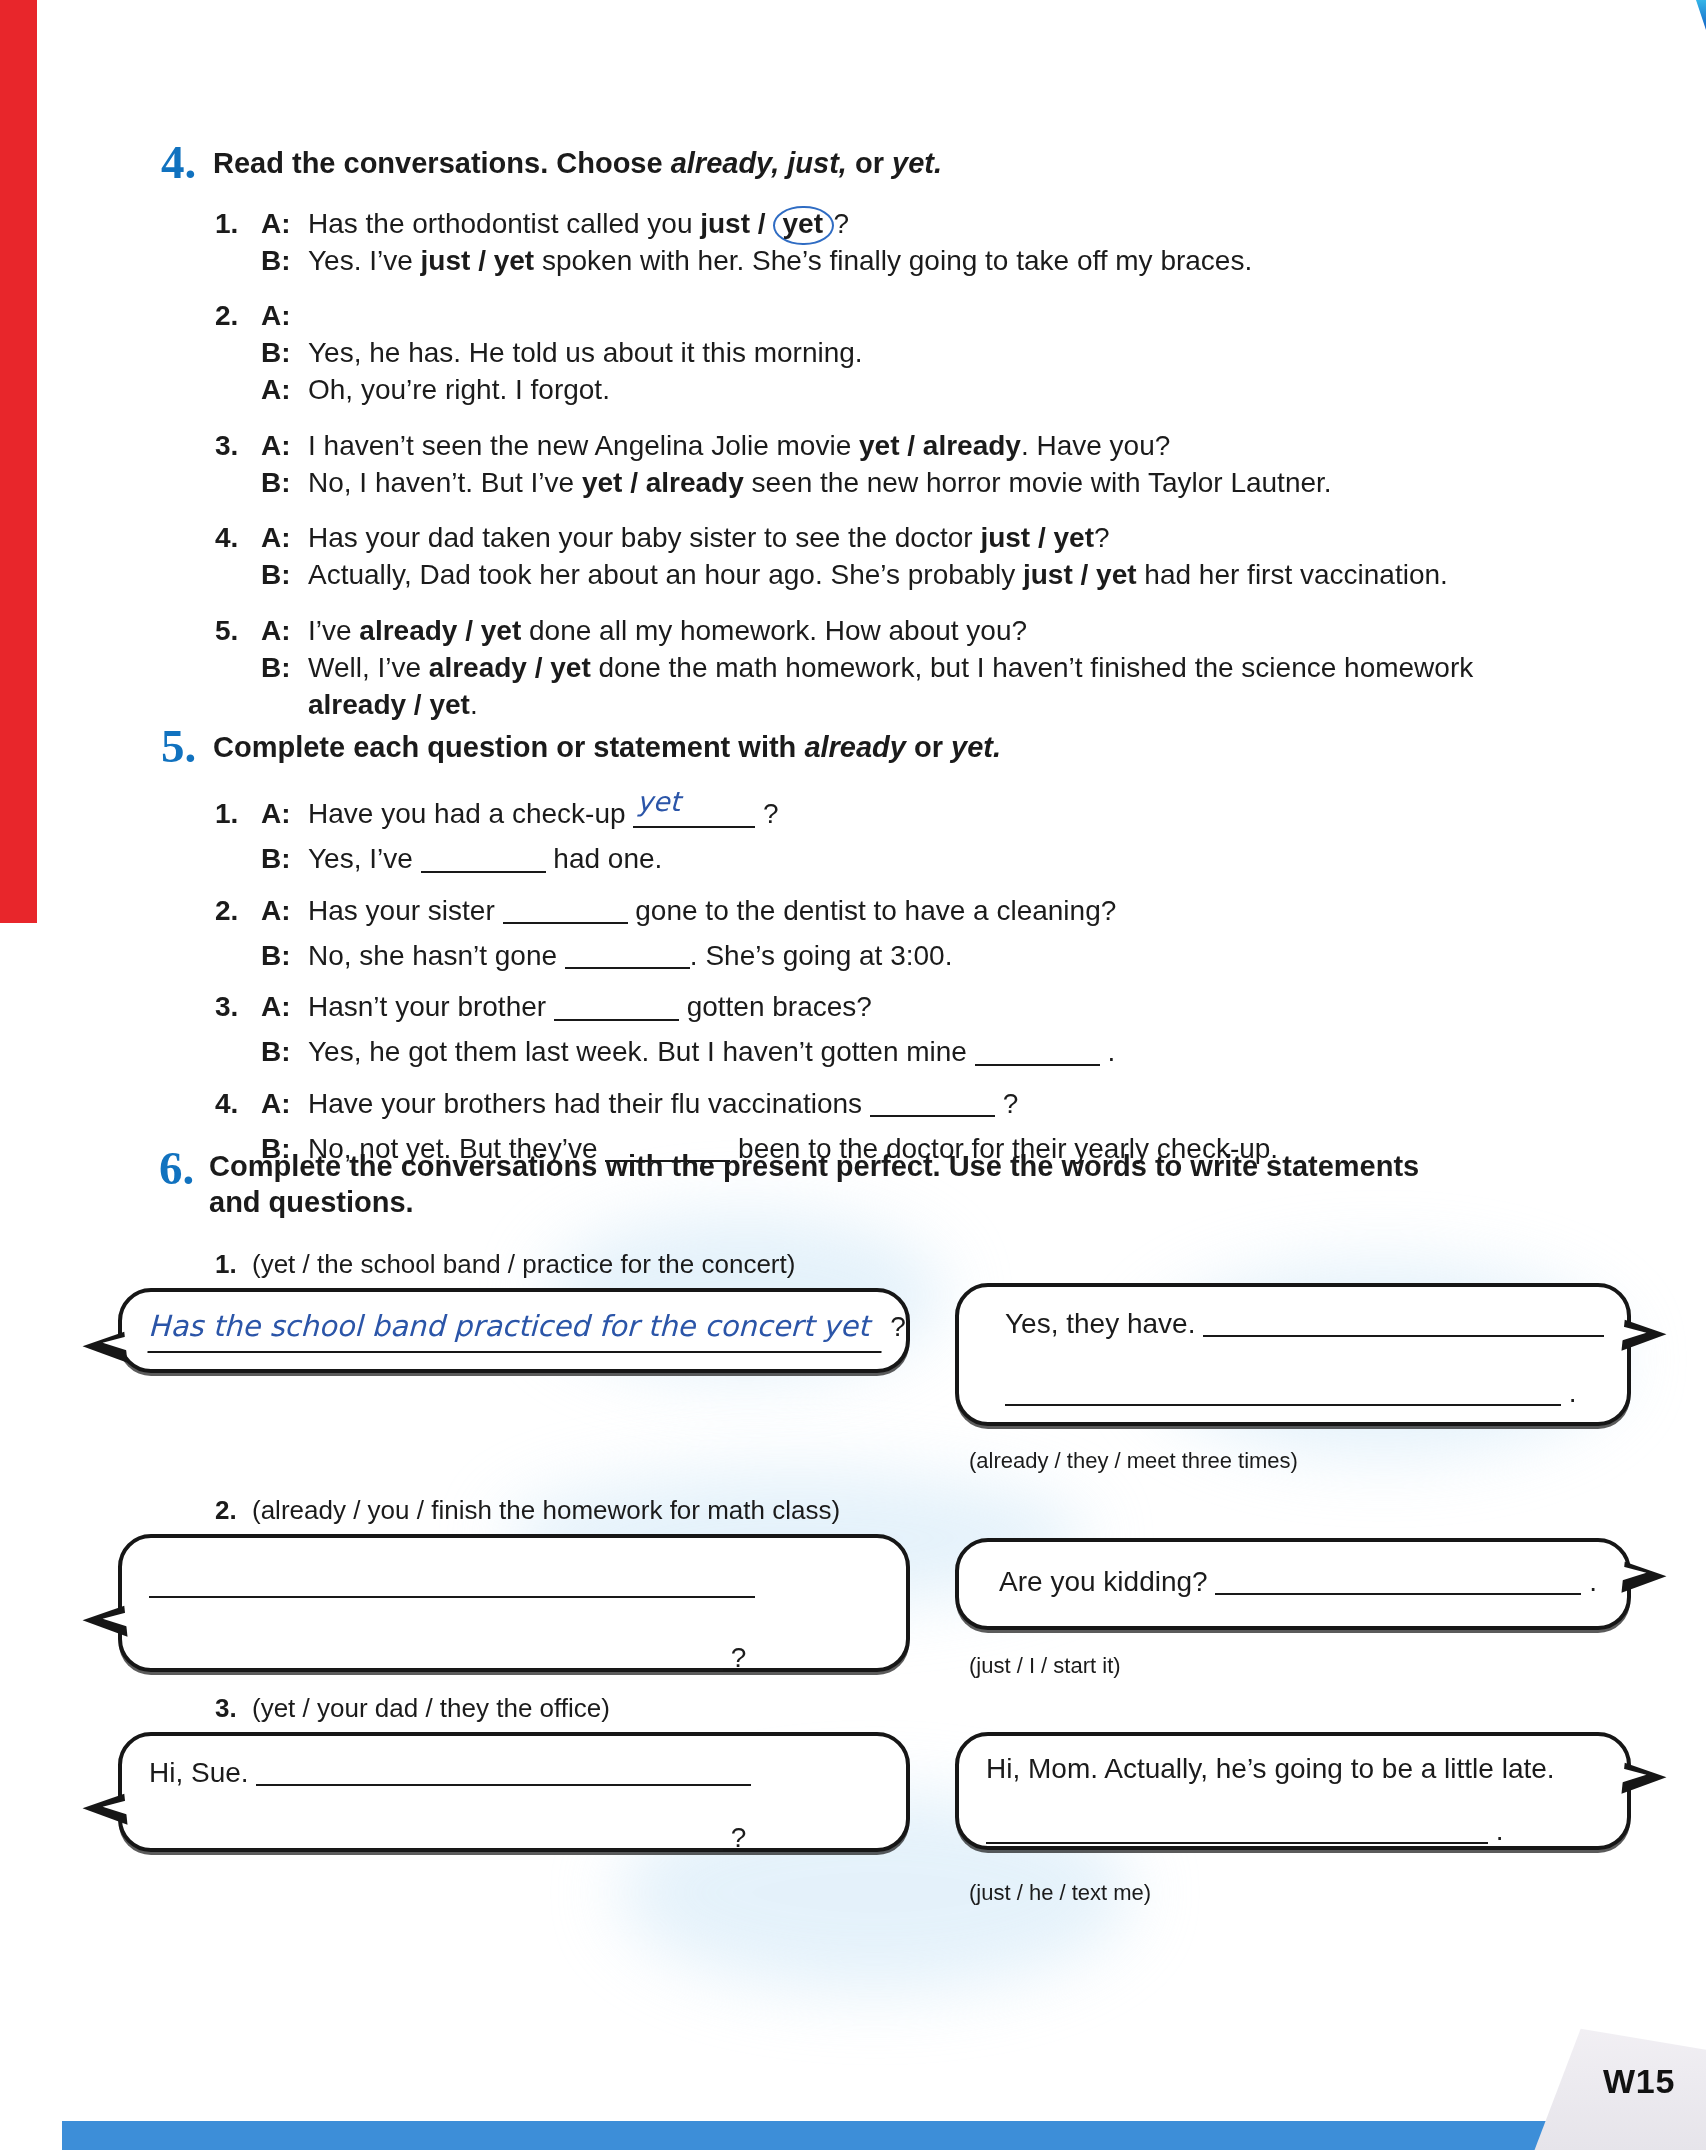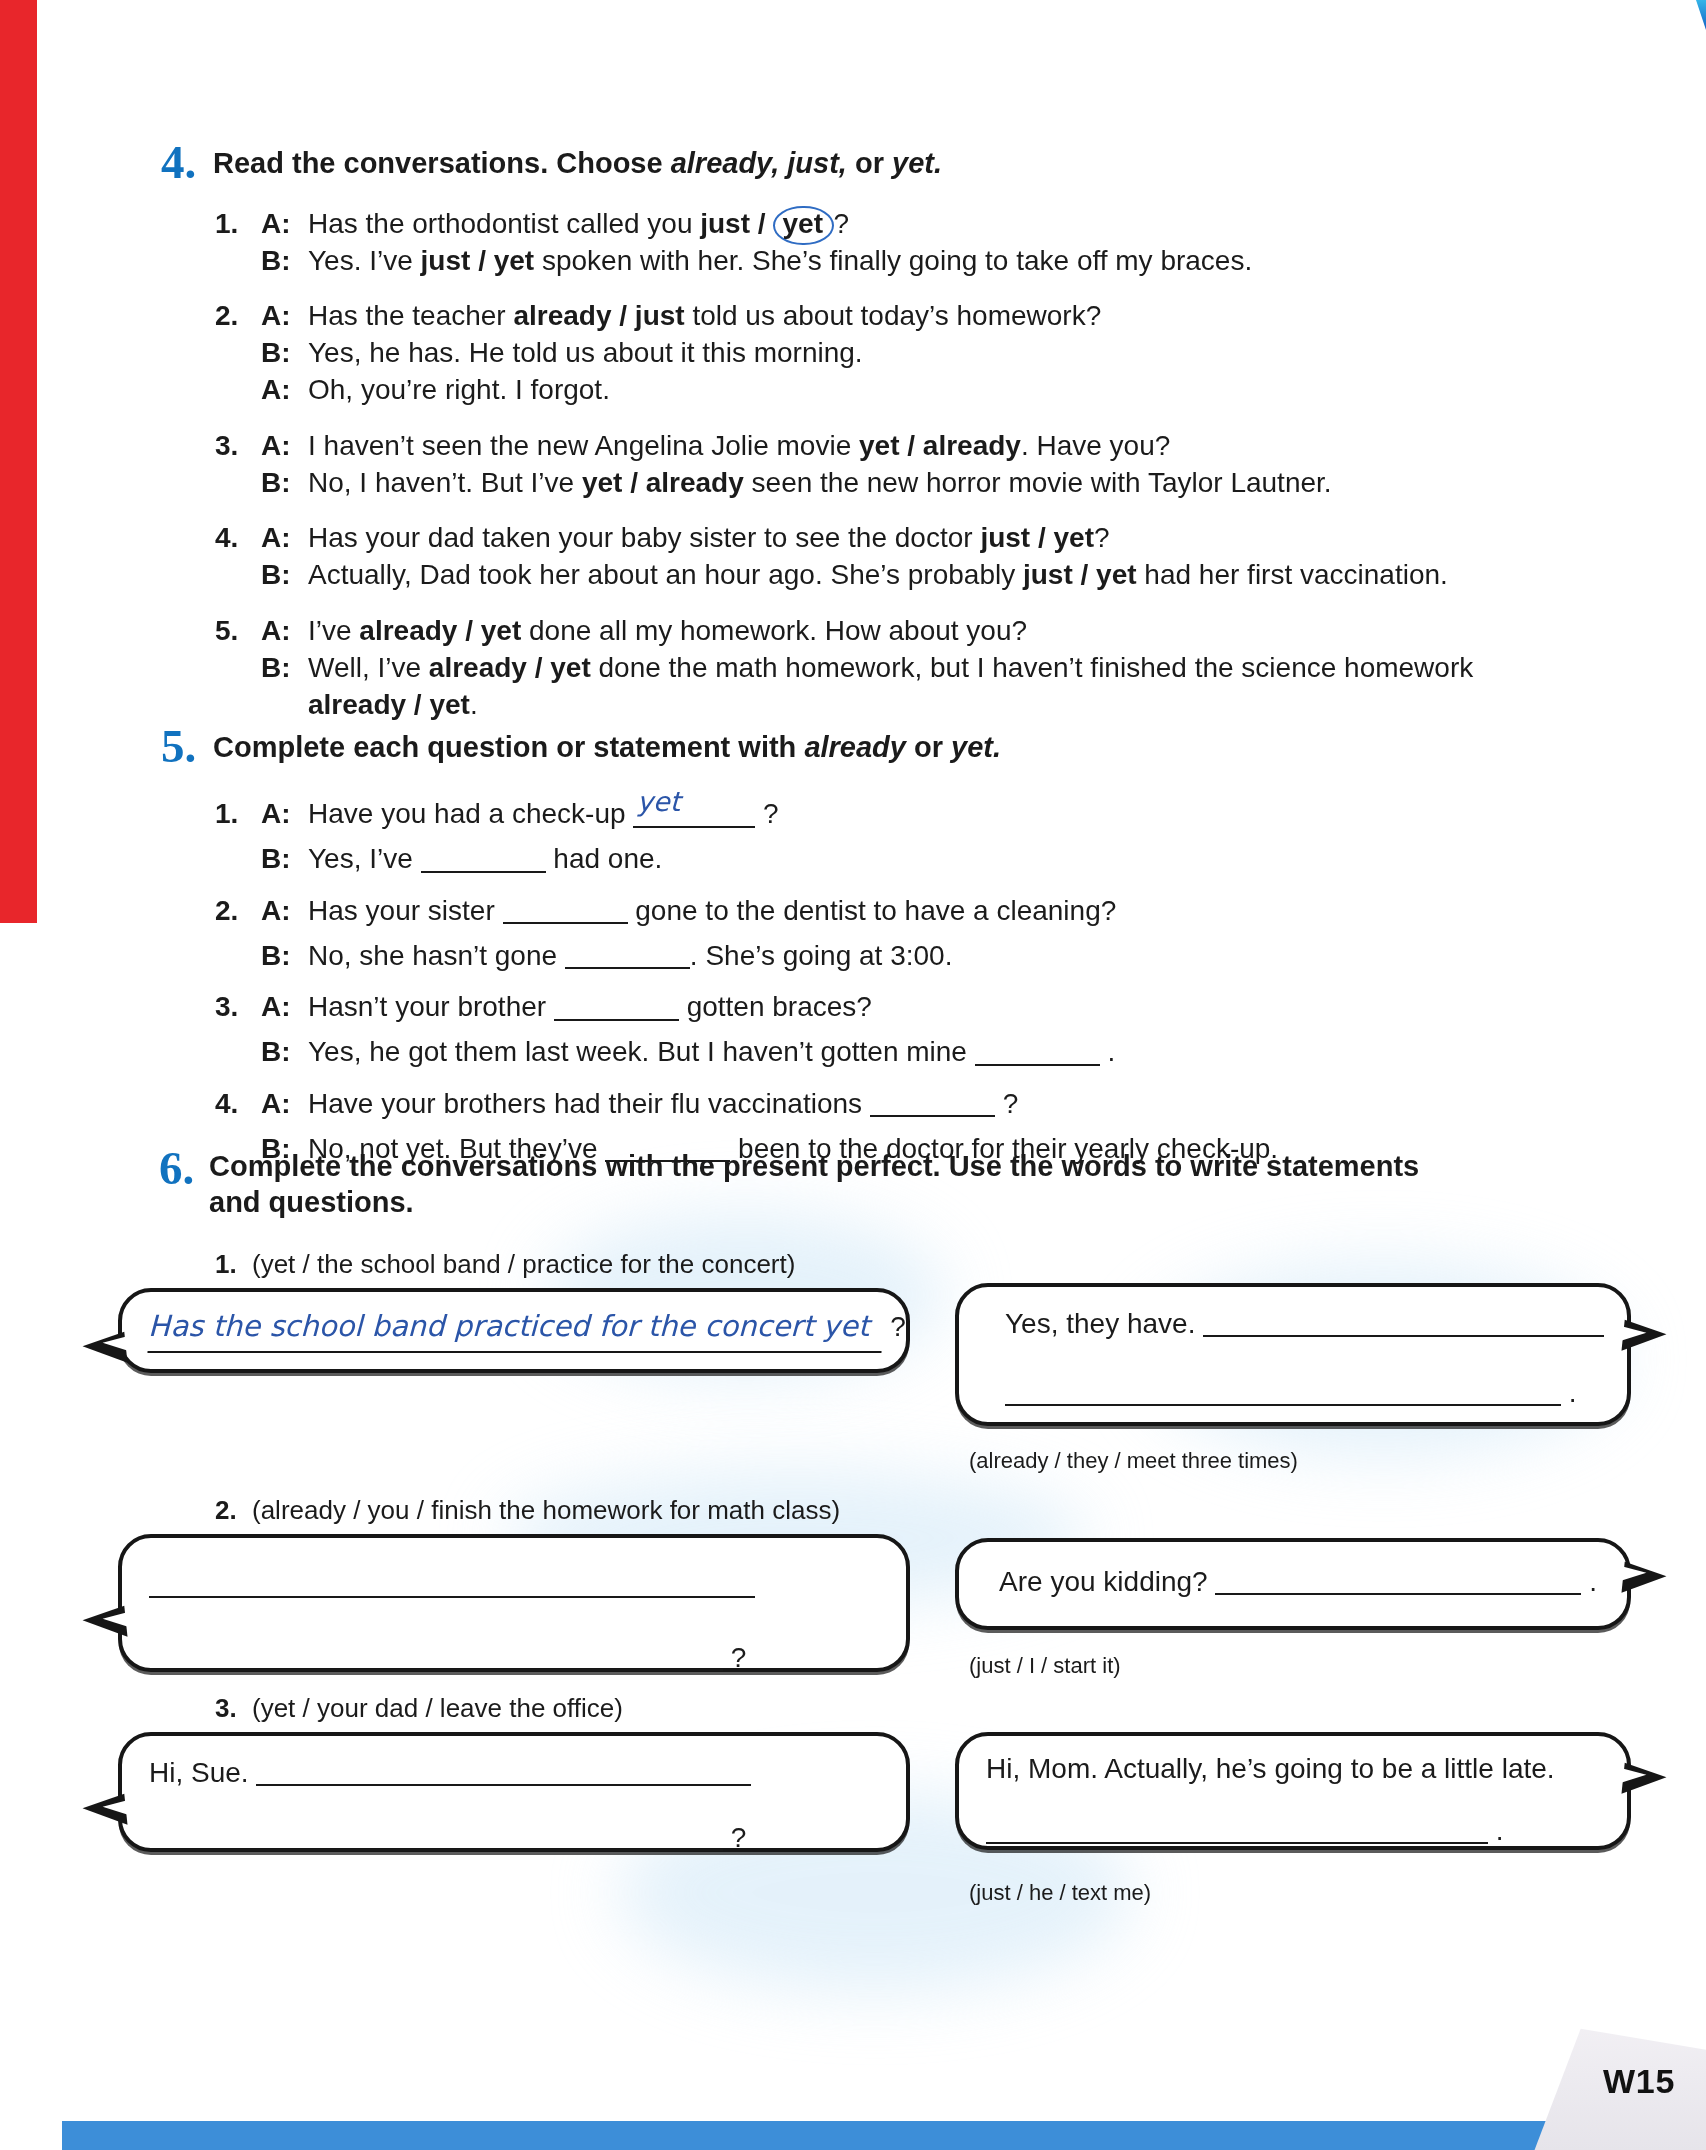--- a/index.html
+++ b/index.html
@@ -103,21 +103,20 @@
         <div class="cl">
             <span class="n"></span>
             <span class="sp">B:</span>
             <span class="tx"><span>Yes. I’ve </span><span class="b">just / yet</span><span> spoken with her. She’s finally going to take off my braces.</span></span>
           </div>
       </div>
       <div class="item4">
         <div class="cl">
             <span class="n">2.</span>
             <span class="sp">A:</span>
-            <span class="tx"><span>Has the teacher </span><span class="b">already / just</span><span> told us about today’s homework?</span></span>
           </div>
         <div class="cl">
             <span class="n"></span>
             <span class="sp">B:</span>
             <span class="tx"><span>Yes, he has. He told us about it this morning.</span></span>
           </div>
         <div class="cl">
             <span class="n"></span>
             <span class="sp">A:</span>
             <span class="tx"><span>Oh, you’re right. I forgot.</span></span>
@@ -244,21 +243,21 @@
     <div class="x6-label" style="left:215px;top:348px;"><span class="n">2.</span><span>(already / you / finish the homework for math class)</span></div>
     <div class="bubble l" style="left:118px;top:387px;width:792px;height:138px;padding-top:29px;">
       <div class="bl"><span class="blank" style="width: 606px;"></span></div>
       <div class="bl" style="margin-top:37px;"><span class="blank" style="width: 574px;"></span><span> ?</span></div>
     </div>
     <div class="bubble r" style="left:955px;top:391px;width:676px;height:92px;padding-top:21.5px;text-align:right;">
       <div class="bl"><span>Are you kidding? </span><span class="blank" style="width: 366px;"></span><span> .</span></div>
     </div>
     <div class="x6-note" style="left:969px;top:506px;">(just / I / start it)</div>
 
-    <div class="x6-label" style="left:215px;top:546px;"><span class="n">3.</span><span>(yet / your dad / leave the office)</span></div>
+    <div class="x6-label" style="left:215px;top:546px;"><span class="n">3.</span><span>(yet / your dad / they the office)</span></div>
     <div class="bubble l" style="left:118px;top:585px;width:792px;height:120px;padding-top:18.6px;">
       <div class="bl"><span>Hi, Sue. </span><span class="blank" style="width: 495px;"></span></div>
       <div class="bl" style="margin-top:29px;"><span class="blank" style="width: 574px;"></span><span> ?</span></div>
     </div>
     <div class="bubble r" style="left:955px;top:585px;width:676px;height:118px;padding-top:15px;">
       <div class="bl"><span>Hi, Mom. Actually, he’s going to be a little late.</span></div>
       <div class="bl" style="margin-top:26px;"><span class="blank" style="width: 502px;"></span><span> .</span></div>
     </div>
     <div class="x6-note" style="left:969px;top:733px;">(just / he / text me)</div>
   </div>

